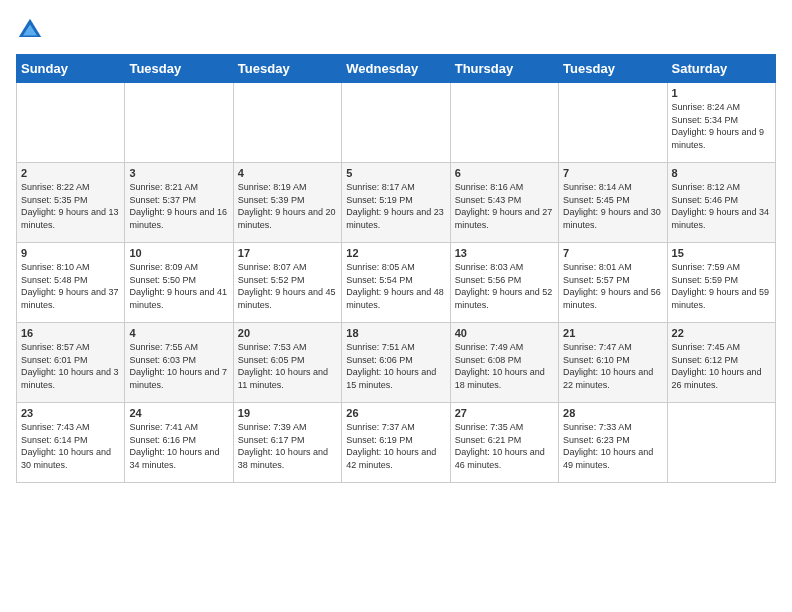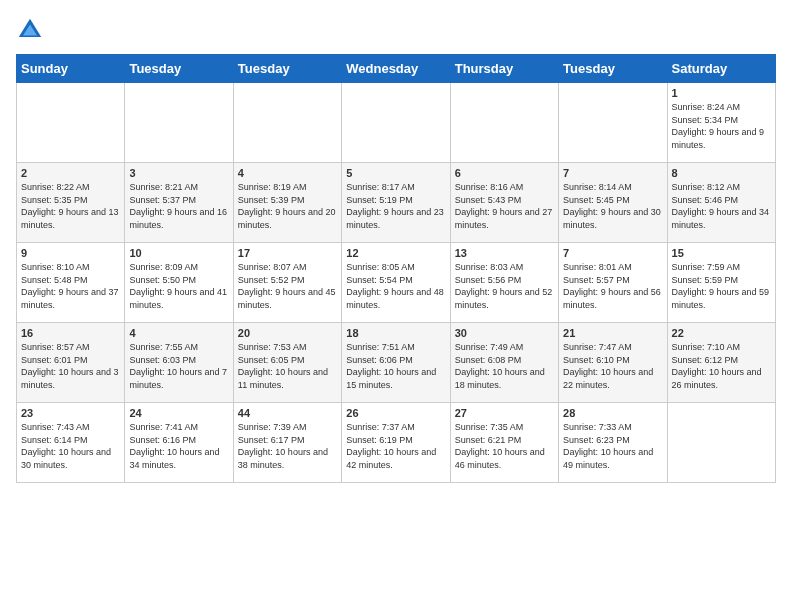--- a/index.html
+++ b/index.html
@@ -250,53 +250,53 @@
 Sunset: 6:05 PM
 Daylight: 10 hours and 11 minutes.</div>
         </td>
         <td>
           <div class="day-number">18</div>
           <div class="day-info">Sunrise: 7:51 AM
 Sunset: 6:06 PM
 Daylight: 10 hours and 15 minutes.</div>
         </td>
         <td>
-          <div class="day-number">30</div>
+          <div class="day-number">40</div>
           <div class="day-info">Sunrise: 7:49 AM
 Sunset: 6:08 PM
 Daylight: 10 hours and 18 minutes.</div>
         </td>
         <td>
           <div class="day-number">21</div>
           <div class="day-info">Sunrise: 7:47 AM
 Sunset: 6:10 PM
 Daylight: 10 hours and 22 minutes.</div>
         </td>
         <td>
           <div class="day-number">22</div>
-          <div class="day-info">Sunrise: 7:10 AM
+          <div class="day-info">Sunrise: 7:45 AM
 Sunset: 6:12 PM
 Daylight: 10 hours and 26 minutes.</div>
         </td>
       </tr>
       <tr>
         <td>
           <div class="day-number">23</div>
           <div class="day-info">Sunrise: 7:43 AM
 Sunset: 6:14 PM
 Daylight: 10 hours and 30 minutes.</div>
         </td>
         <td>
           <div class="day-number">24</div>
           <div class="day-info">Sunrise: 7:41 AM
 Sunset: 6:16 PM
 Daylight: 10 hours and 34 minutes.</div>
         </td>
         <td>
-          <div class="day-number">44</div>
+          <div class="day-number">19</div>
           <div class="day-info">Sunrise: 7:39 AM
 Sunset: 6:17 PM
 Daylight: 10 hours and 38 minutes.</div>
         </td>
         <td>
           <div class="day-number">26</div>
           <div class="day-info">Sunrise: 7:37 AM
 Sunset: 6:19 PM
 Daylight: 10 hours and 42 minutes.</div>
         </td>

